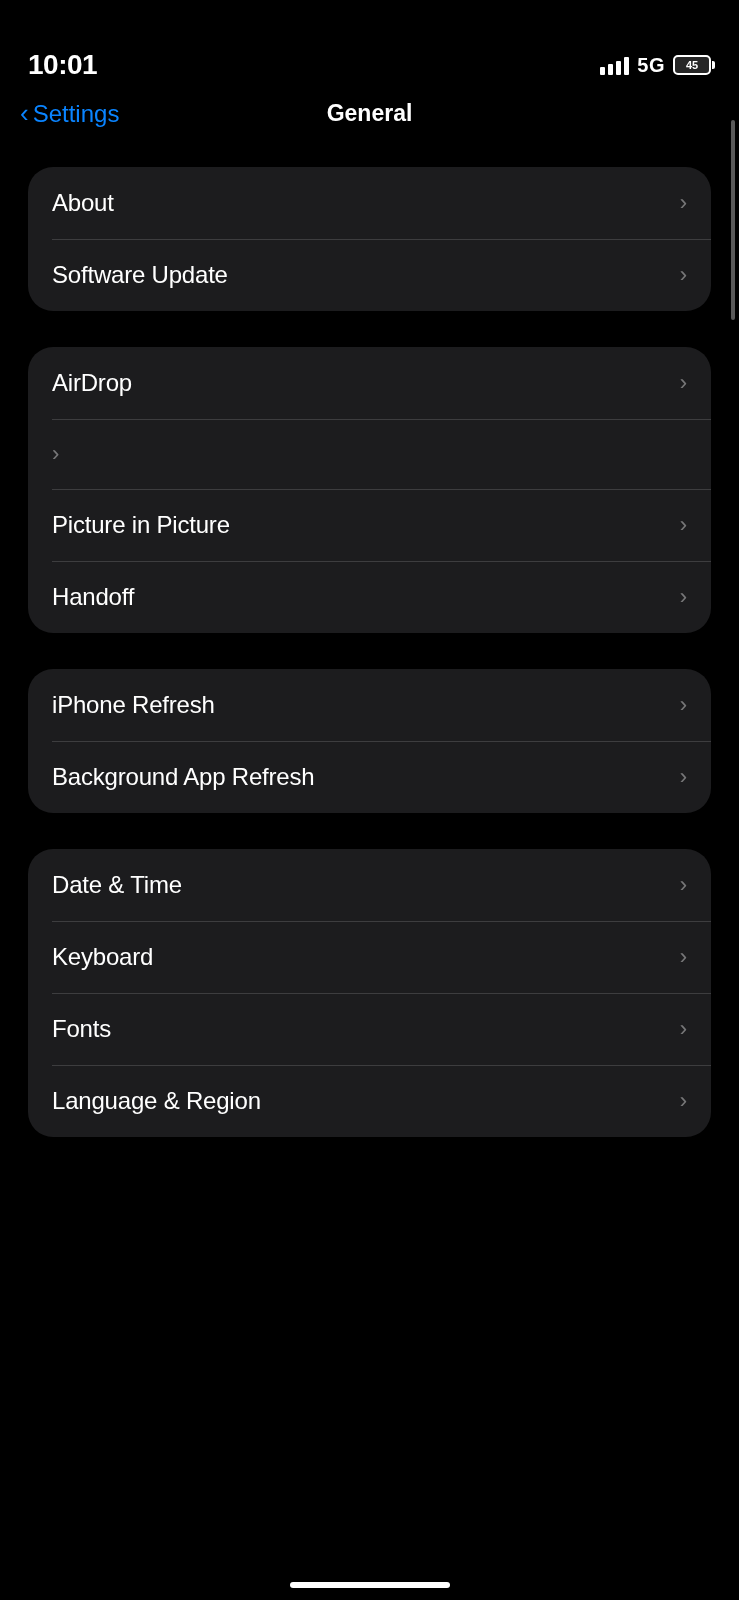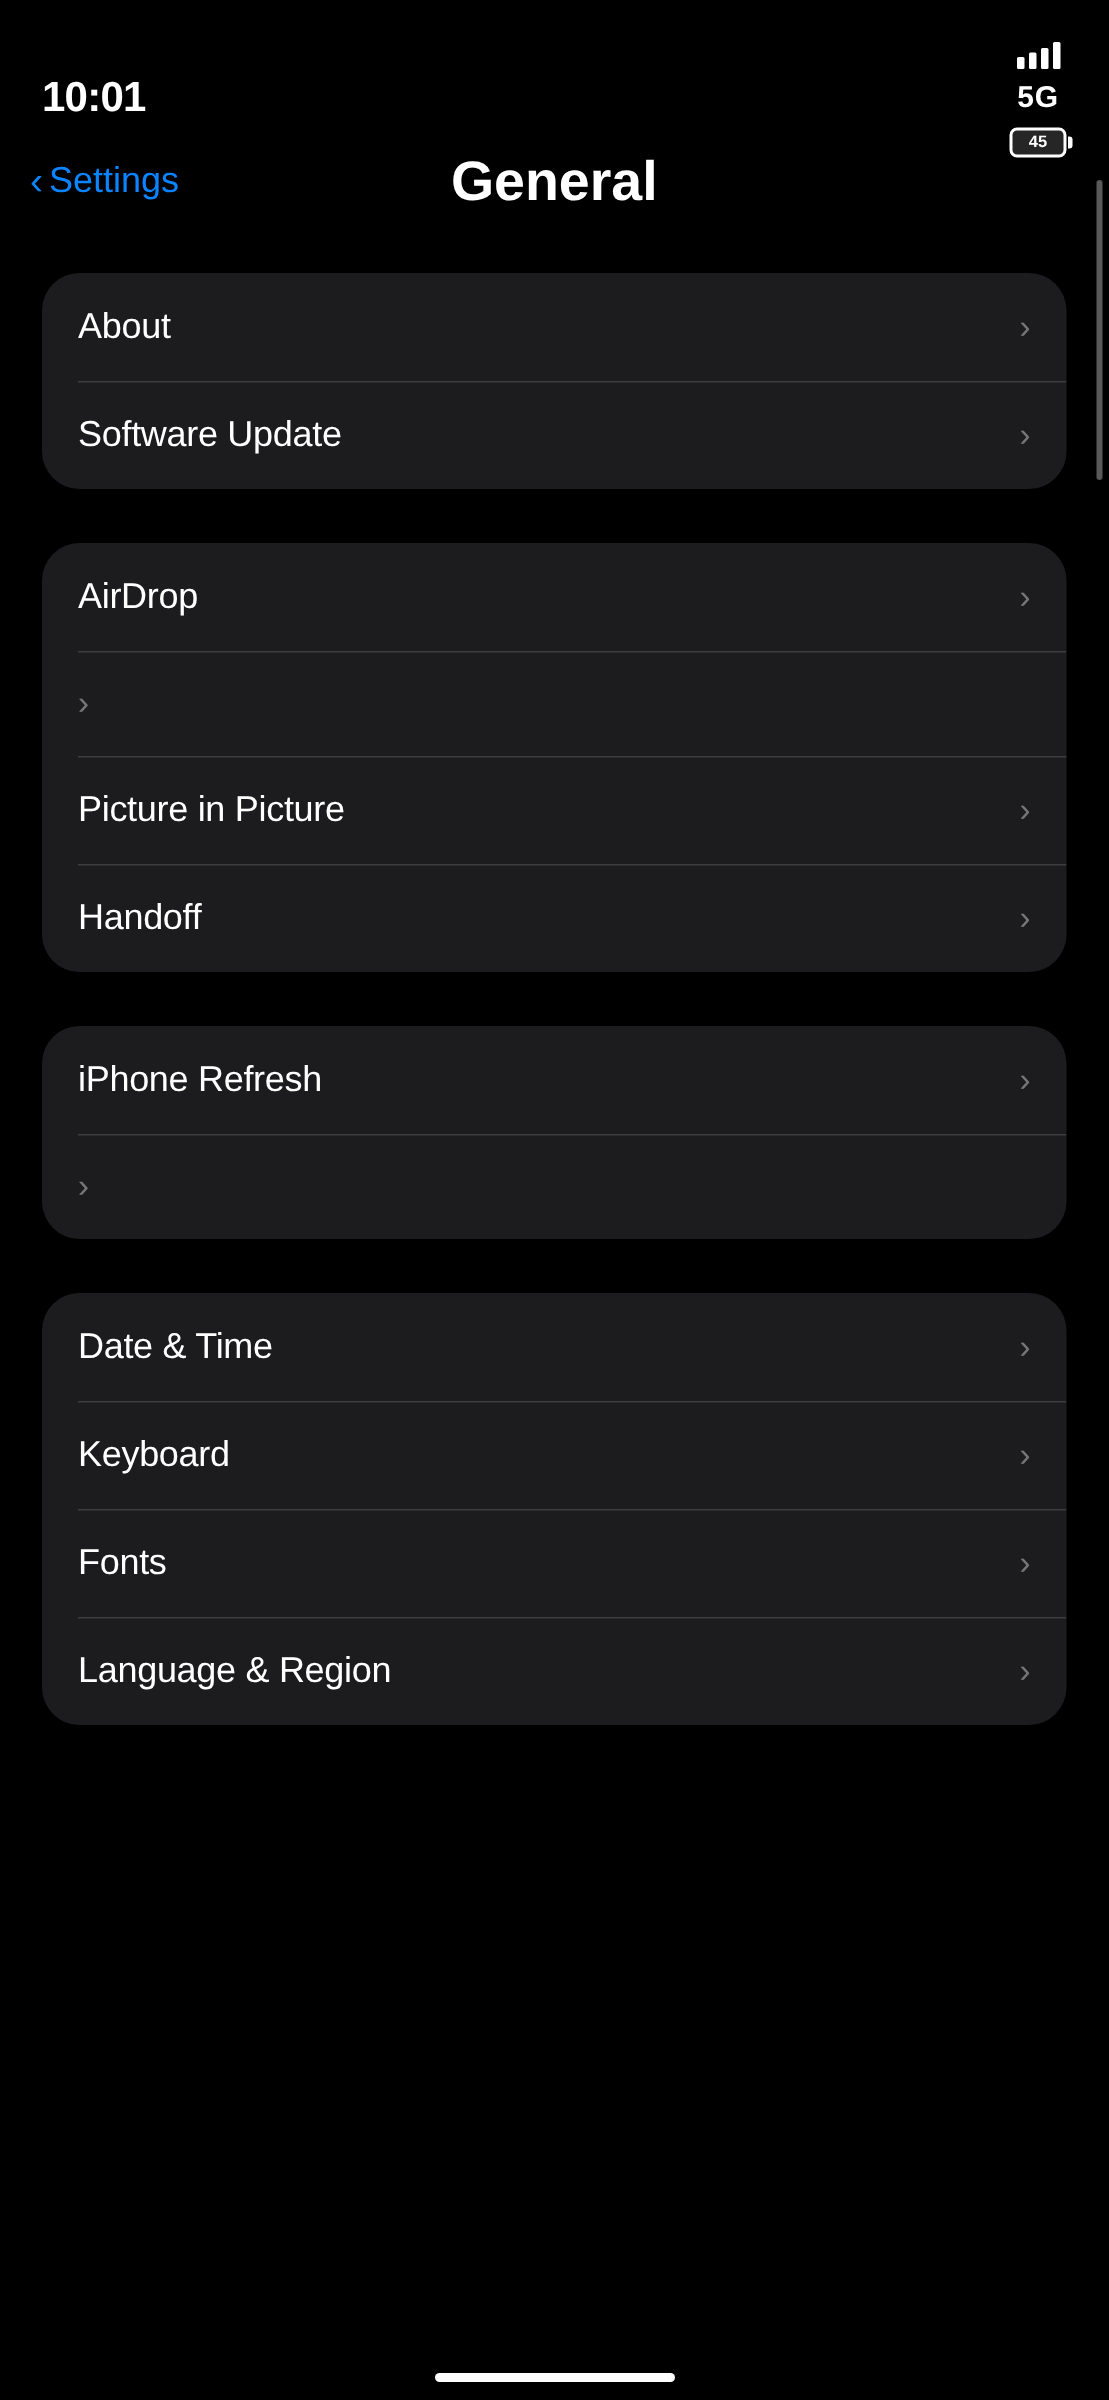--- a/index.html
+++ b/index.html
@@ -31,21 +31,20 @@
       font-size: 28px;
       font-weight: 600;
       color: #ffffff;
       letter-spacing: -0.5px;
     }
 
     .status-icons {
       display: flex;
       align-items: center;
       gap: 8px;
-      flex-direction: column;
     }
 
     .signal-bars {
       display: flex;
       align-items: flex-end;
       gap: 3px;
       height: 20px;
     }
 
     .signal-bar {
@@ -123,21 +122,21 @@
       line-height: 1;
       margin-top: -2px;
     }
 
     .back-label {
       font-size: 24px;
       font-weight: 400;
     }
 
     .page-title {
-      font-size: 37px;
+      font-size: 23px;
       font-weight: 700;
       color: #ffffff;
     }
 
     .content {
       padding: 20px 28px 40px 28px;
       display: flex;
       flex-direction: column;
       gap: 36px;
     }
@@ -258,20 +257,21 @@
       <span class="chevron-right">›</span>
     </div>
   </div>
 
   <div class="settings-group">
     <div class="settings-item">
       <span class="settings-item-label">iPhone Refresh</span>
       <span class="chevron-right">›</span>
     </div>
     <div class="settings-item">
+      <span class="settings-item-label">Background App Refresh</span>
       <span class="chevron-right">›</span>
     </div>
   </div>
 
   <div class="settings-group">
     <div class="settings-item">
       <span class="settings-item-label">Date &amp; Time</span>
       <span class="chevron-right">›</span>
     </div>
     <div class="settings-item">

